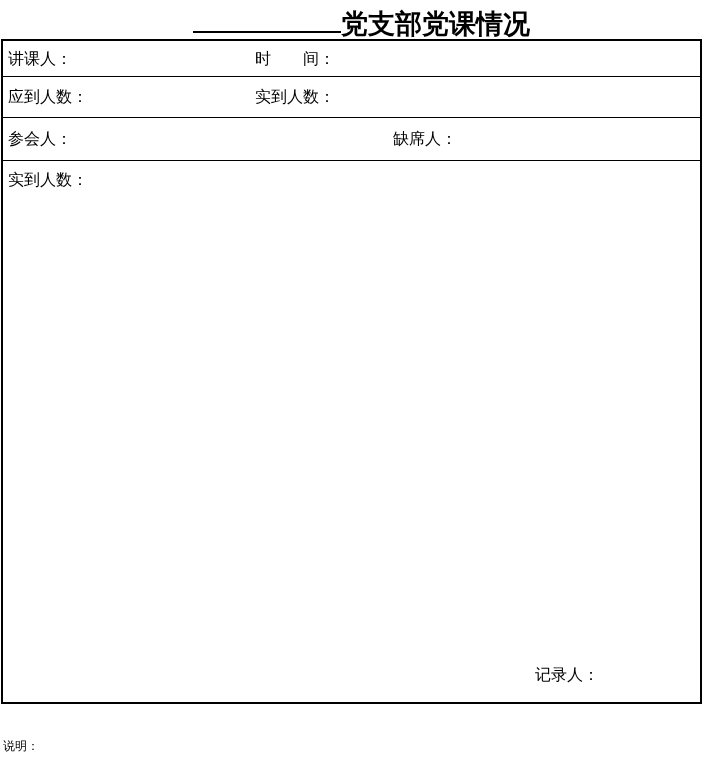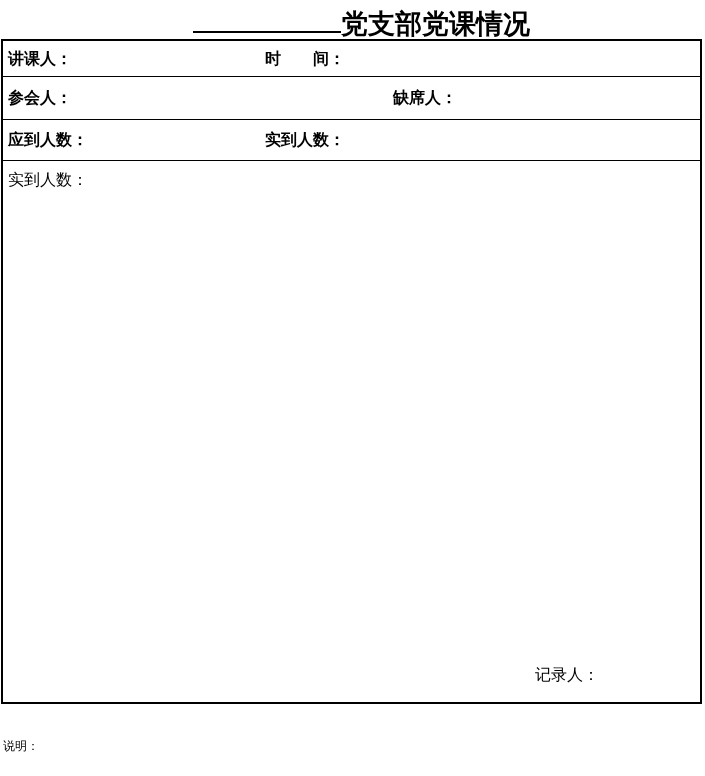--- a/index.html
+++ b/index.html
@@ -52,24 +52,23 @@
   .row + .row { border-top: 1px solid #000; }
   .r1 { height: 35px; }
   .r2 { height: 40px; }
   .r3 { height: 42px; }
   .r4 { height: 541px; }
   .lbl {
     position: absolute;
     top: 50%;
     transform: translateY(-50%);
     white-space: pre;
-    font-weight: bold;
   }
   .pos-a { left: 5px; }
-  .pos-b { left: 262px; }
+  .pos-b { left: 252px; }
   .pos-c { left: 390px; }
   .content-label {
     position: absolute;
     left: 5px;
     top: 9px;
     white-space: pre;
   }
   .recorder-label {
     position: absolute;
     left: 532px;
@@ -93,28 +92,28 @@
 
   <div class="title"><span class="blank"></span><span>党支部党课情况</span></div>
 
   <div class="form-table">
 
     <div class="row r1">
       <span class="lbl pos-a">讲课人：</span>
       <span class="lbl pos-b">时　　间：</span>
     </div>
 
+    <div class="row r2">
+      <span class="lbl pos-a">应到人数：</span>
+      <span class="lbl pos-b">实到人数：</span>
+    </div>
+
     <div class="row r3">
       <span class="lbl pos-a">参会人：</span>
       <span class="lbl pos-c">缺席人：</span>
-    </div>
-
-    <div class="row r2">
-      <span class="lbl pos-a">应到人数：</span>
-      <span class="lbl pos-b">实到人数：</span>
     </div>
 
     <div class="row r4">
       <span class="content-label">实到人数：</span>
       <span class="recorder-label">记录人：</span>
     </div>
 
   </div>
 
   <div class="notes">

